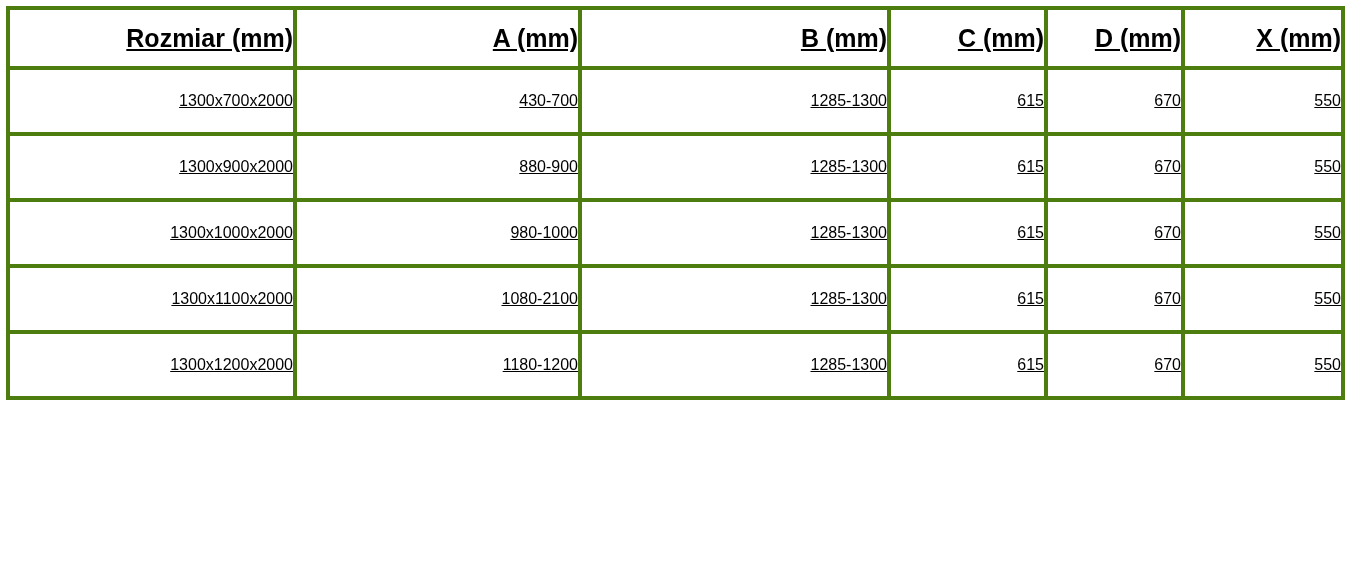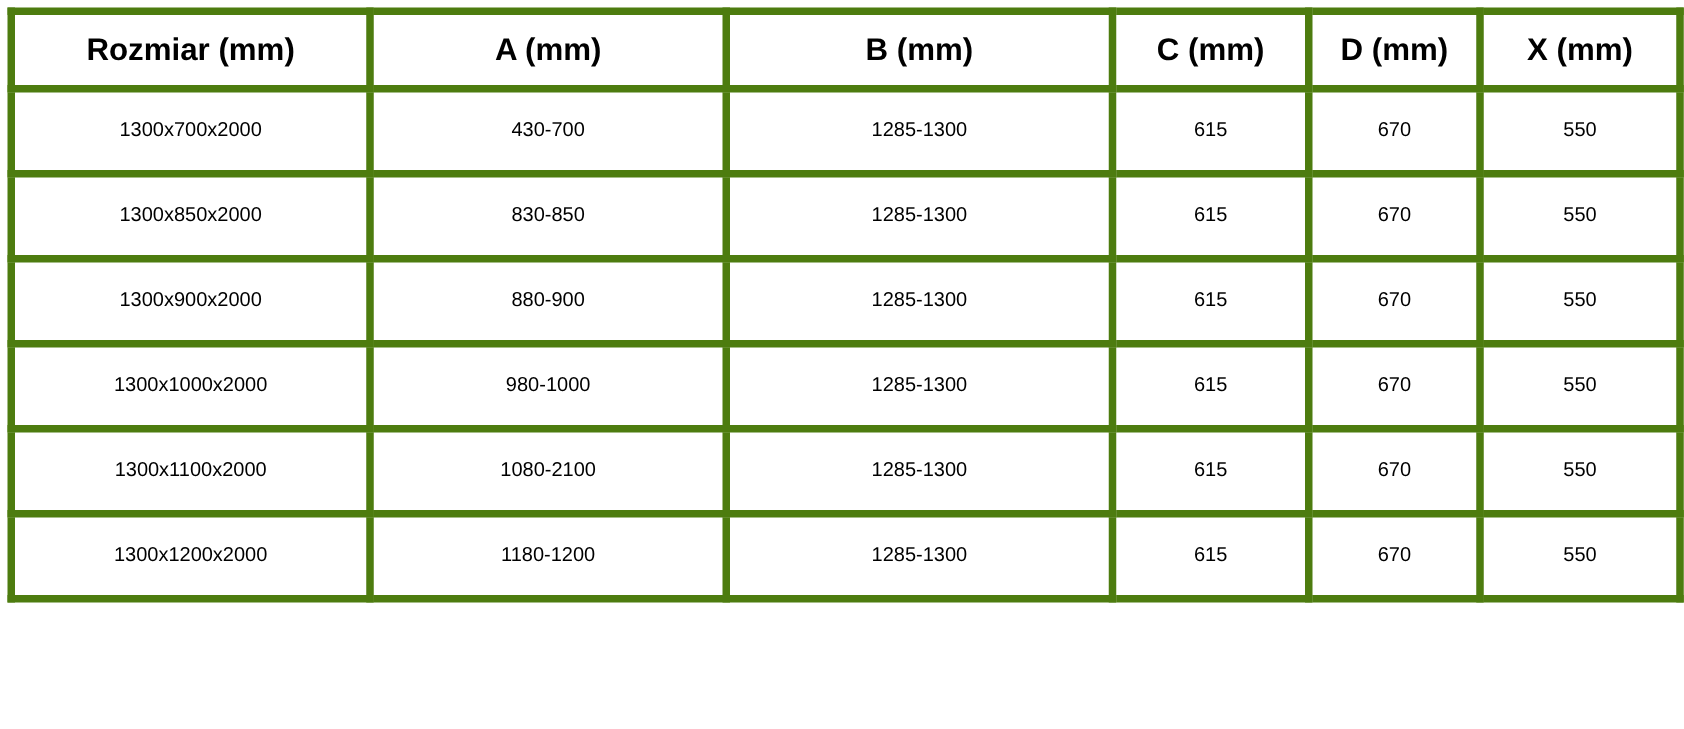--- a/index.html
+++ b/index.html
@@ -15,26 +15,27 @@
     position: absolute;
     left: 6px;
     top: 6px;
     width: 1335px;
     border-collapse: collapse;
     table-layout: fixed;
     background: #ffffff;
   }
   .size-table th,
   .size-table td {
-    border: 6px solid #4d7c0f;
-    text-align: center;
+    border: 4px solid #4d7c0f;
+    text-align: right;
     vertical-align: middle;
     padding: 0;
     overflow: hidden;
     white-space: nowrap;
+    text-decoration: underline;
   }
   .size-table {
     border: 3px solid #000000;
   }
   .size-table th {
     font-size: 25px;
     font-weight: bold;
     height: 56px;
   }
   .size-table td {
@@ -74,28 +75,20 @@
   <tbody>
       <tr>
         <td>1300x700x2000</td>
         <td>430-700</td>
         <td>1285-1300</td>
         <td>615</td>
         <td>670</td>
         <td>550</td>
       </tr>
       <tr>
-        <td>1300x850x2000</td>
-        <td>830-850</td>
-        <td>1285-1300</td>
-        <td>615</td>
-        <td>670</td>
-        <td>550</td>
-      </tr>
-      <tr>
         <td>1300x900x2000</td>
         <td>880-900</td>
         <td>1285-1300</td>
         <td>615</td>
         <td>670</td>
         <td>550</td>
       </tr>
       <tr>
         <td>1300x1000x2000</td>
         <td>980-1000</td>

